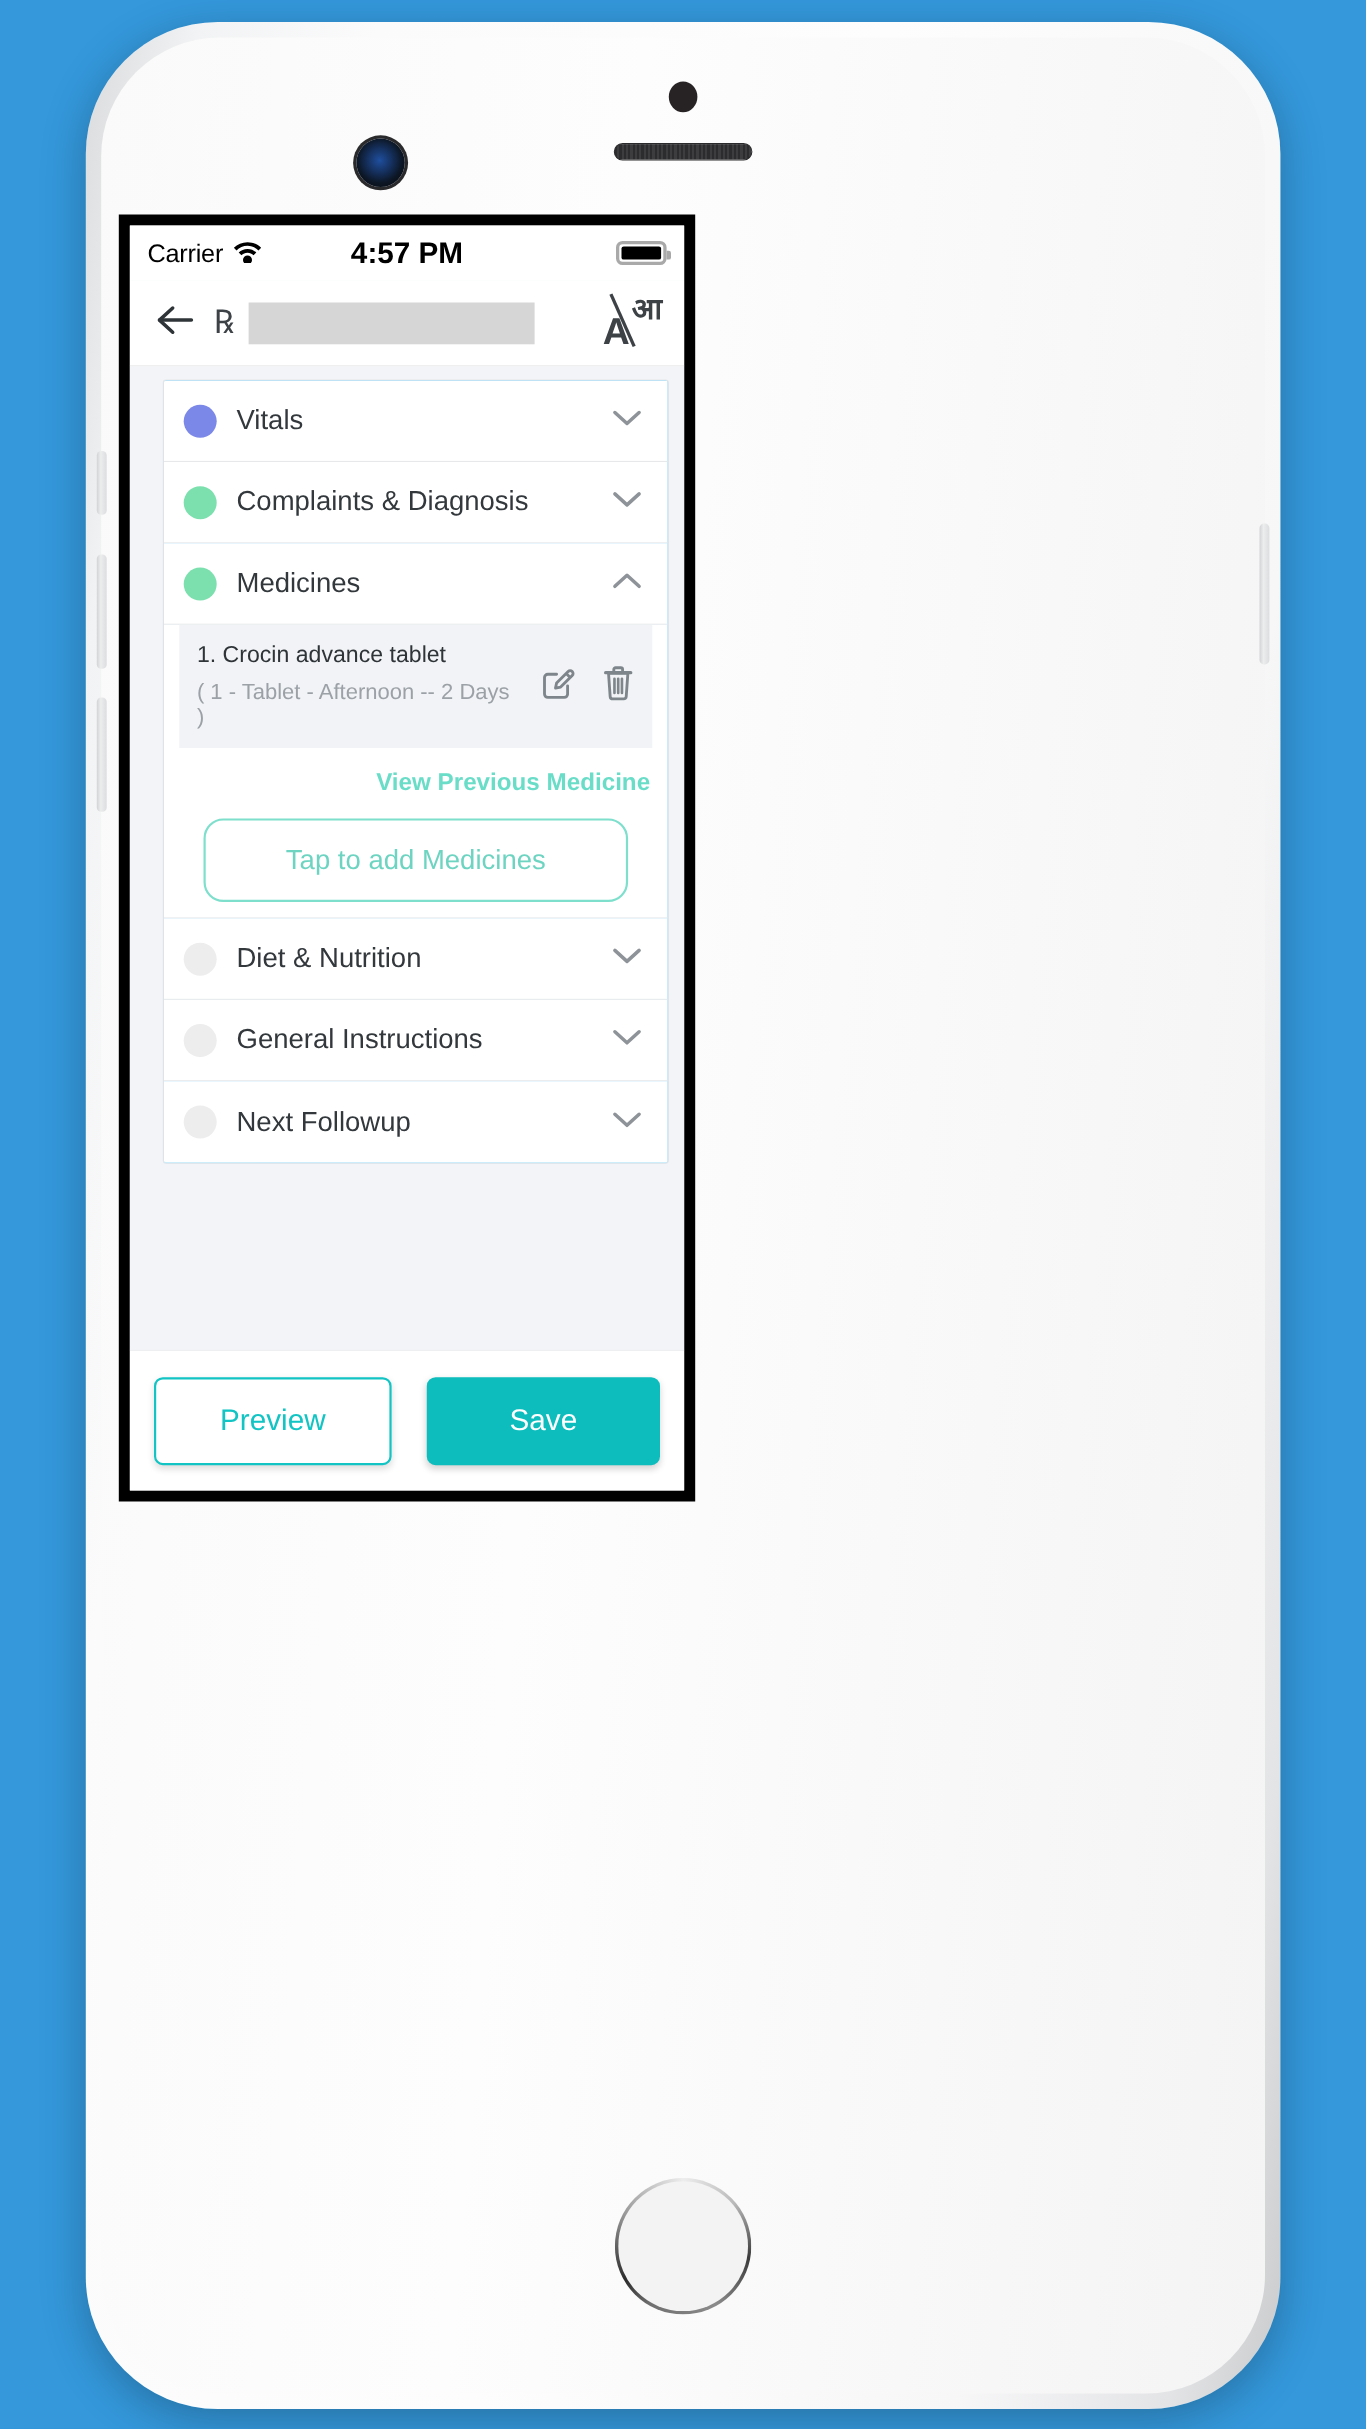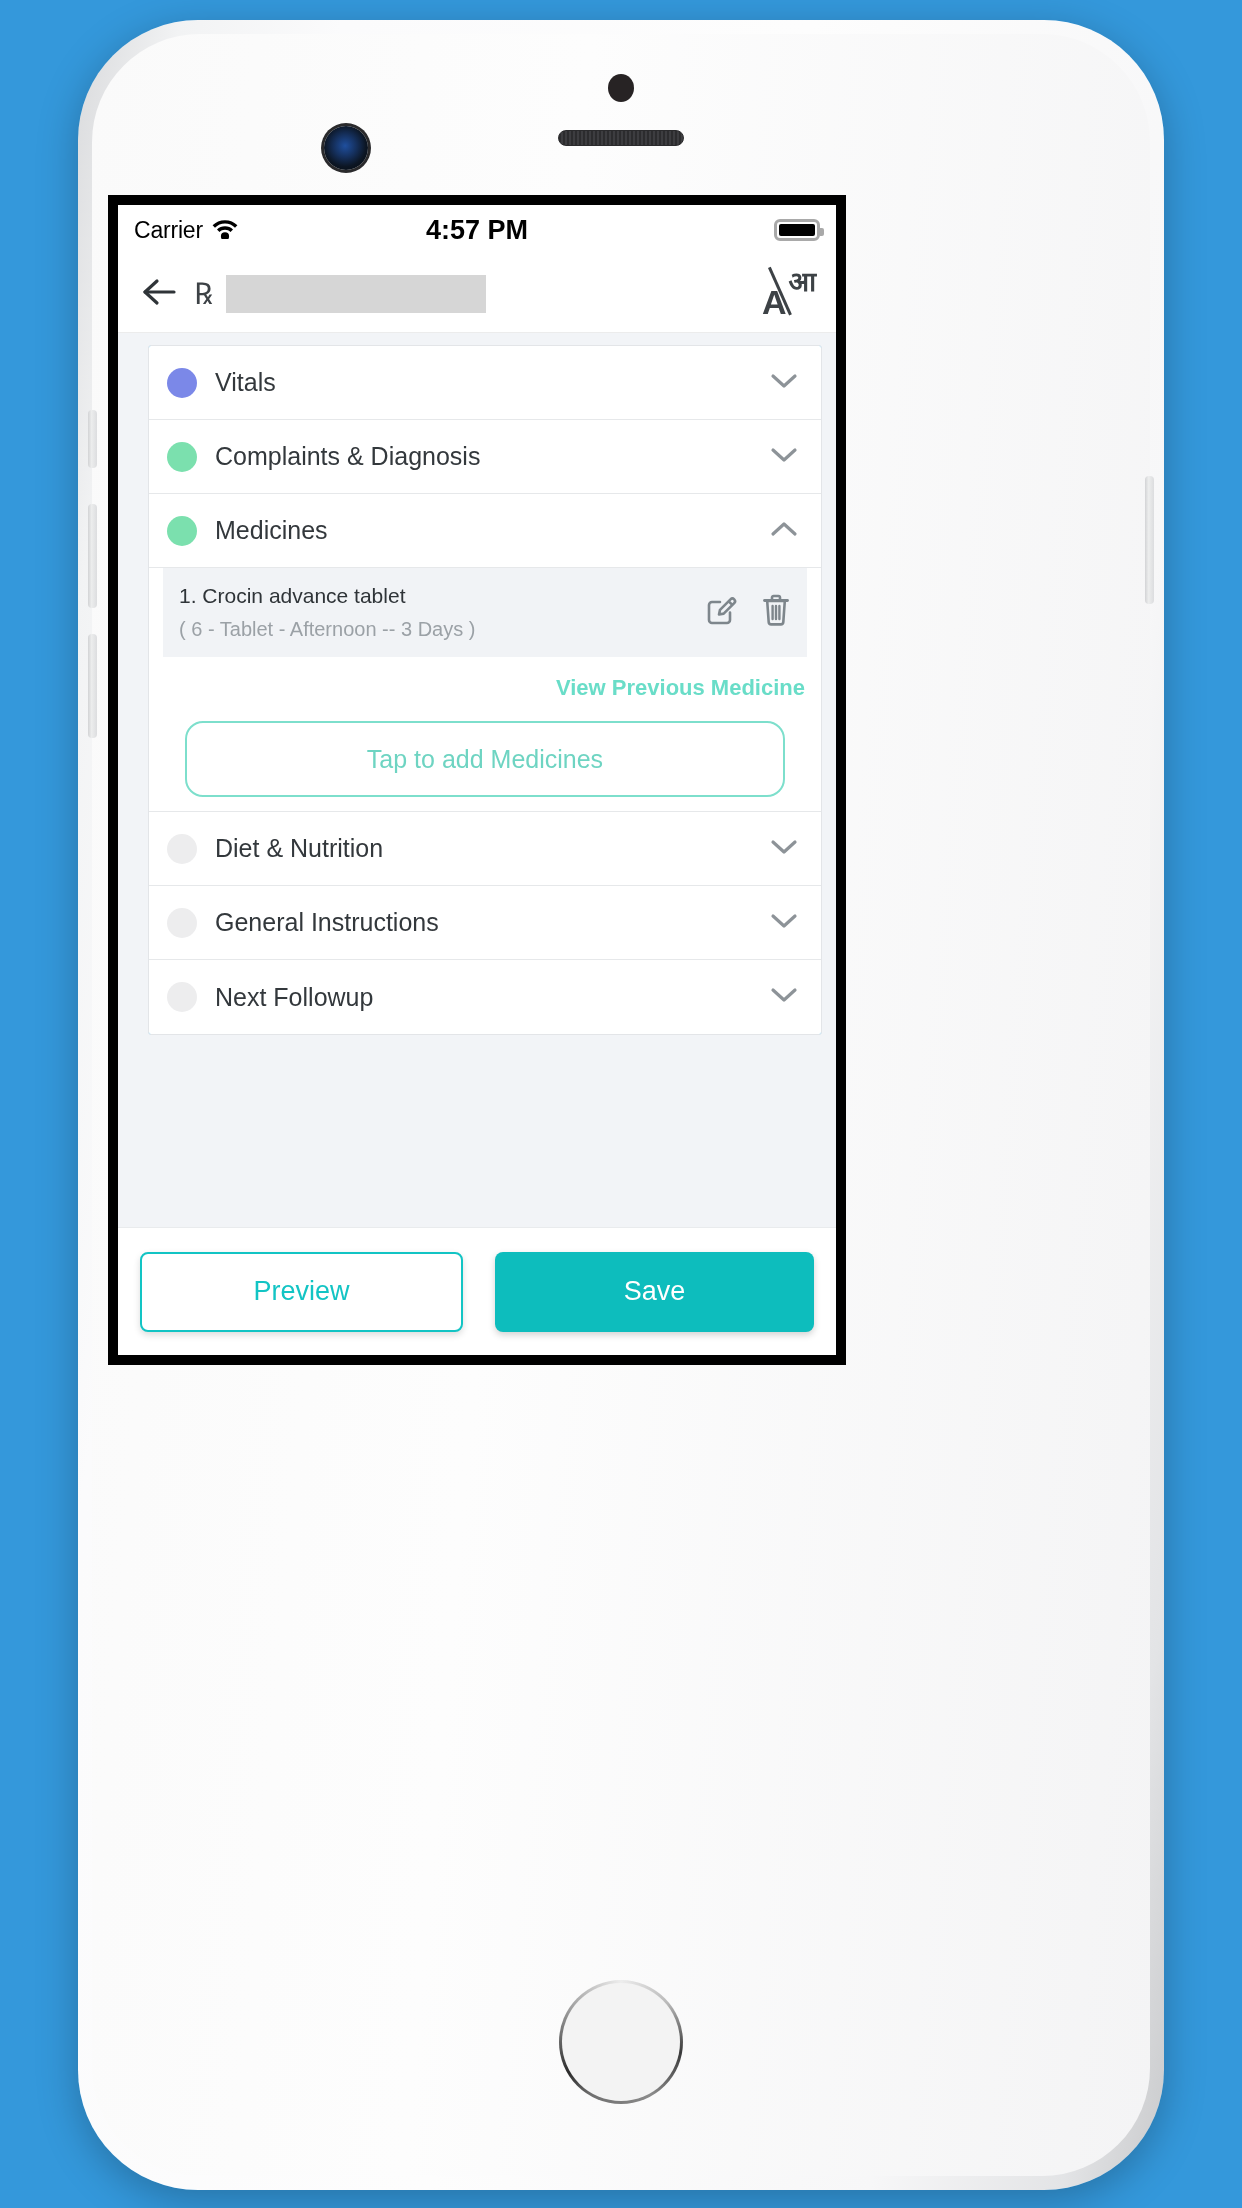--- a/index.html
+++ b/index.html
@@ -89,21 +89,21 @@
       conic-gradient(from 210deg,#6f6f6f 0deg,#2b2b2b 30deg,#9a9a9a 90deg,#ededed 150deg,#b9b9b9 200deg,#3a3a3a 250deg,#8b8b8b 300deg,#6f6f6f 360deg);
     background-origin: border-box;
     background-clip: content-box, border-box;
   }
 
   
   .screen-frame {
     position: absolute;
     left: 108px;
     top: 195px;
-    width: 738px;
+    width: 524px;
     height: 1170px;
     border: 10px solid #000;
     background: #fff;
     overflow: hidden;
   }
   .screen {
     position: absolute;
     inset: 0;
     background: #f2f4f7;
     display: flex;
@@ -440,21 +440,21 @@
             <svg width="30" height="20" viewBox="0 0 30 20">
                 <path d="M4 15 L15 5 L26 15" fill="none" stroke="#8d9398" stroke-width="3.2" stroke-linecap="round" stroke-linejoin="round"></path>
               </svg>
           </span>
         </div>
 
         <div class="med-body">
           <div class="med-item">
             <div class="med-text">
               <div class="med-name"><span>1.</span> <span>Crocin advance tablet</span></div>
-              <div class="med-sub">( 6 - Tablet - Afternoon -- 3 Days )</div>
+              <div class="med-sub">( 1 - Tablet - Afternoon -- 2 Days )</div>
             </div>
             <div class="med-actions">
               <span class="icon-btn">
                 <svg width="34" height="34" viewBox="0 0 34 34">
                   <path d="M25 19.5 V27 a3 3 0 0 1-3 3 H7 a3 3 0 0 1-3-3 V12 a3 3 0 0 1 3-3 h8" fill="none" stroke="#7e868c" stroke-width="2.6" stroke-linecap="round"></path>
                   <path d="M14 21.5 l1-4.6 L25.5 6.4 a2.6 2.6 0 0 1 3.7 3.7 L18.7 20.6 z" fill="none" stroke="#7e868c" stroke-width="2.6" stroke-linejoin="round"></path>
                   <path d="M23.7 8.3 l3.9 3.9" fill="none" stroke="#7e868c" stroke-width="2.6"></path>
                 </svg>
               </span>
               <span class="icon-btn">

